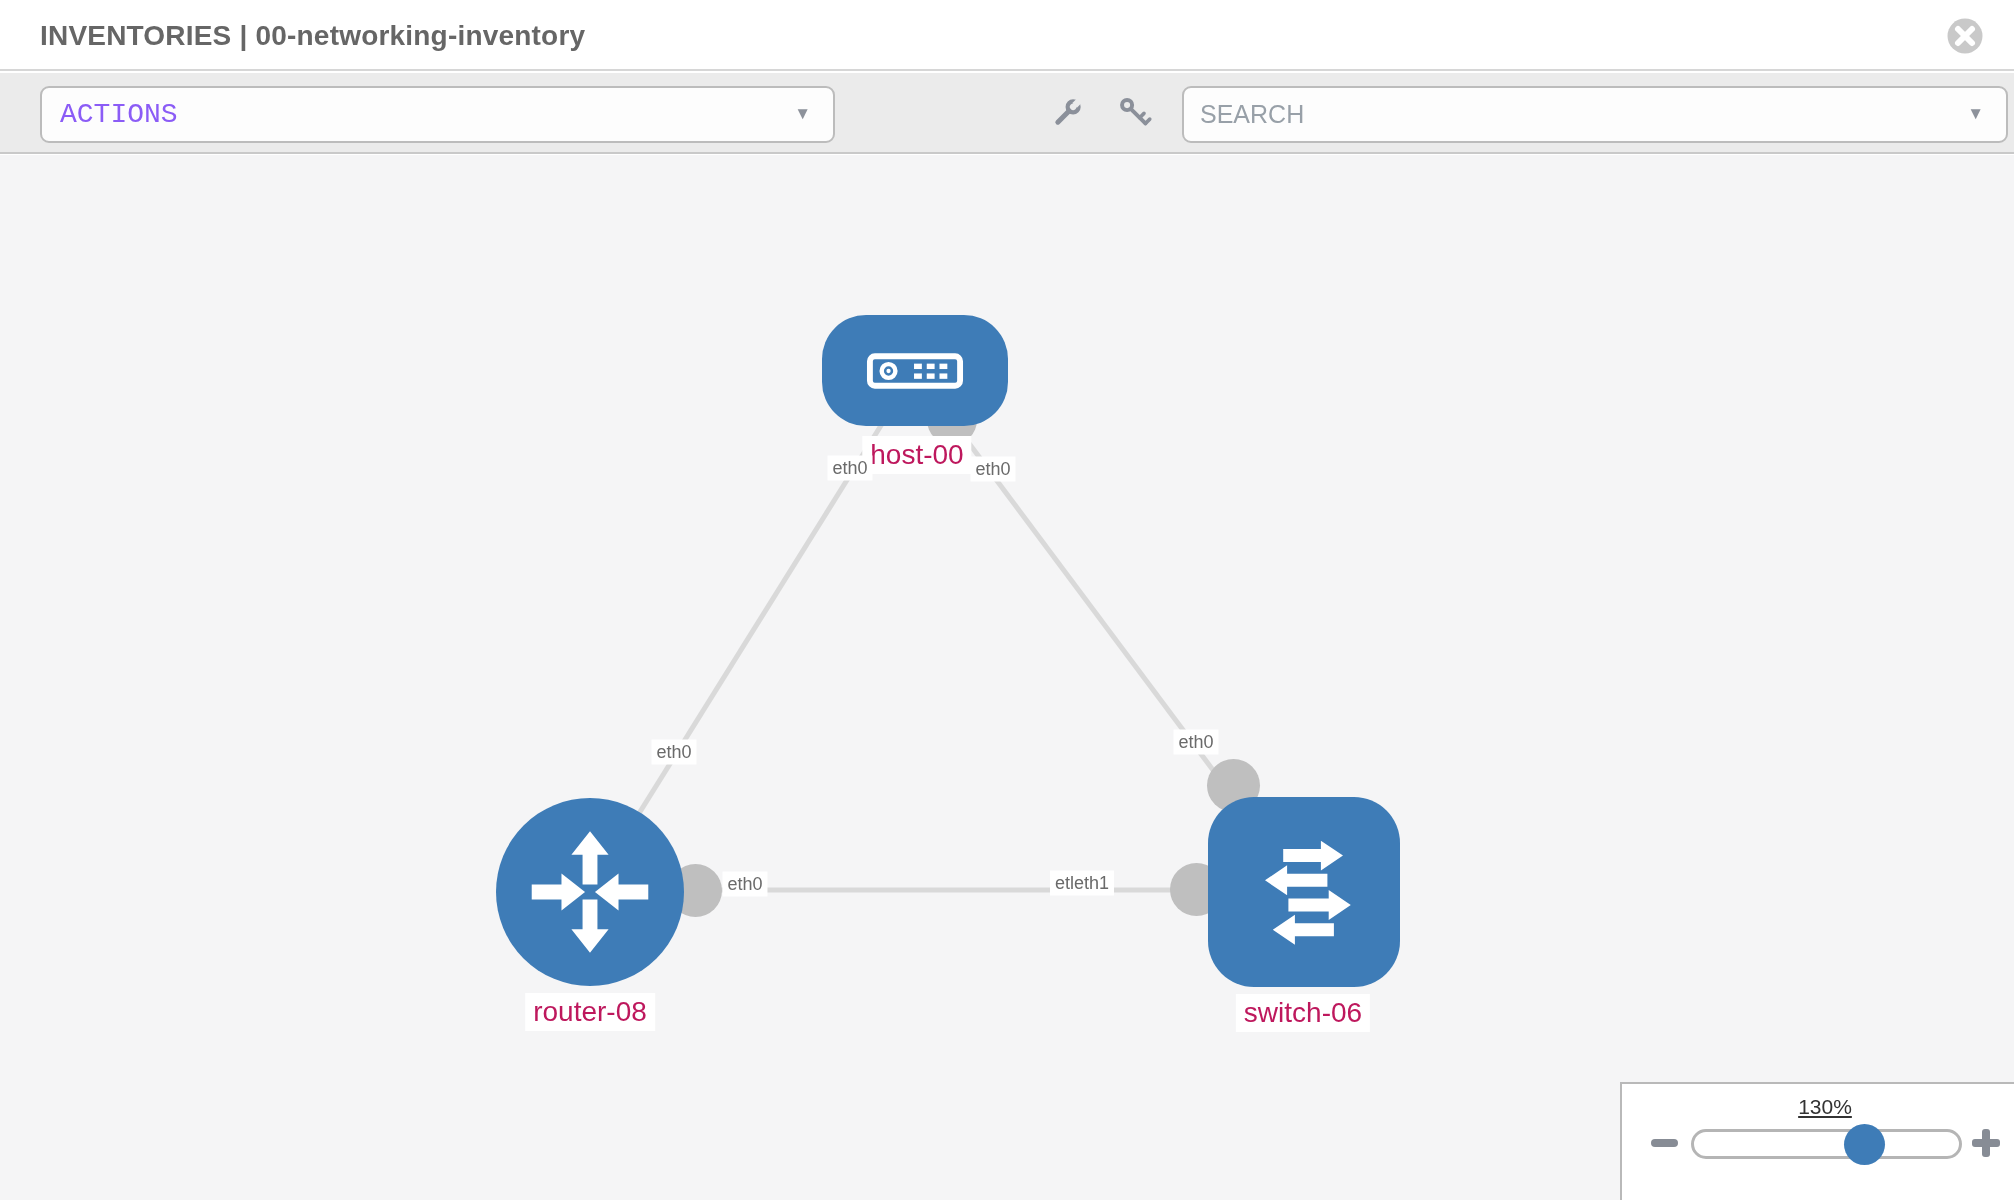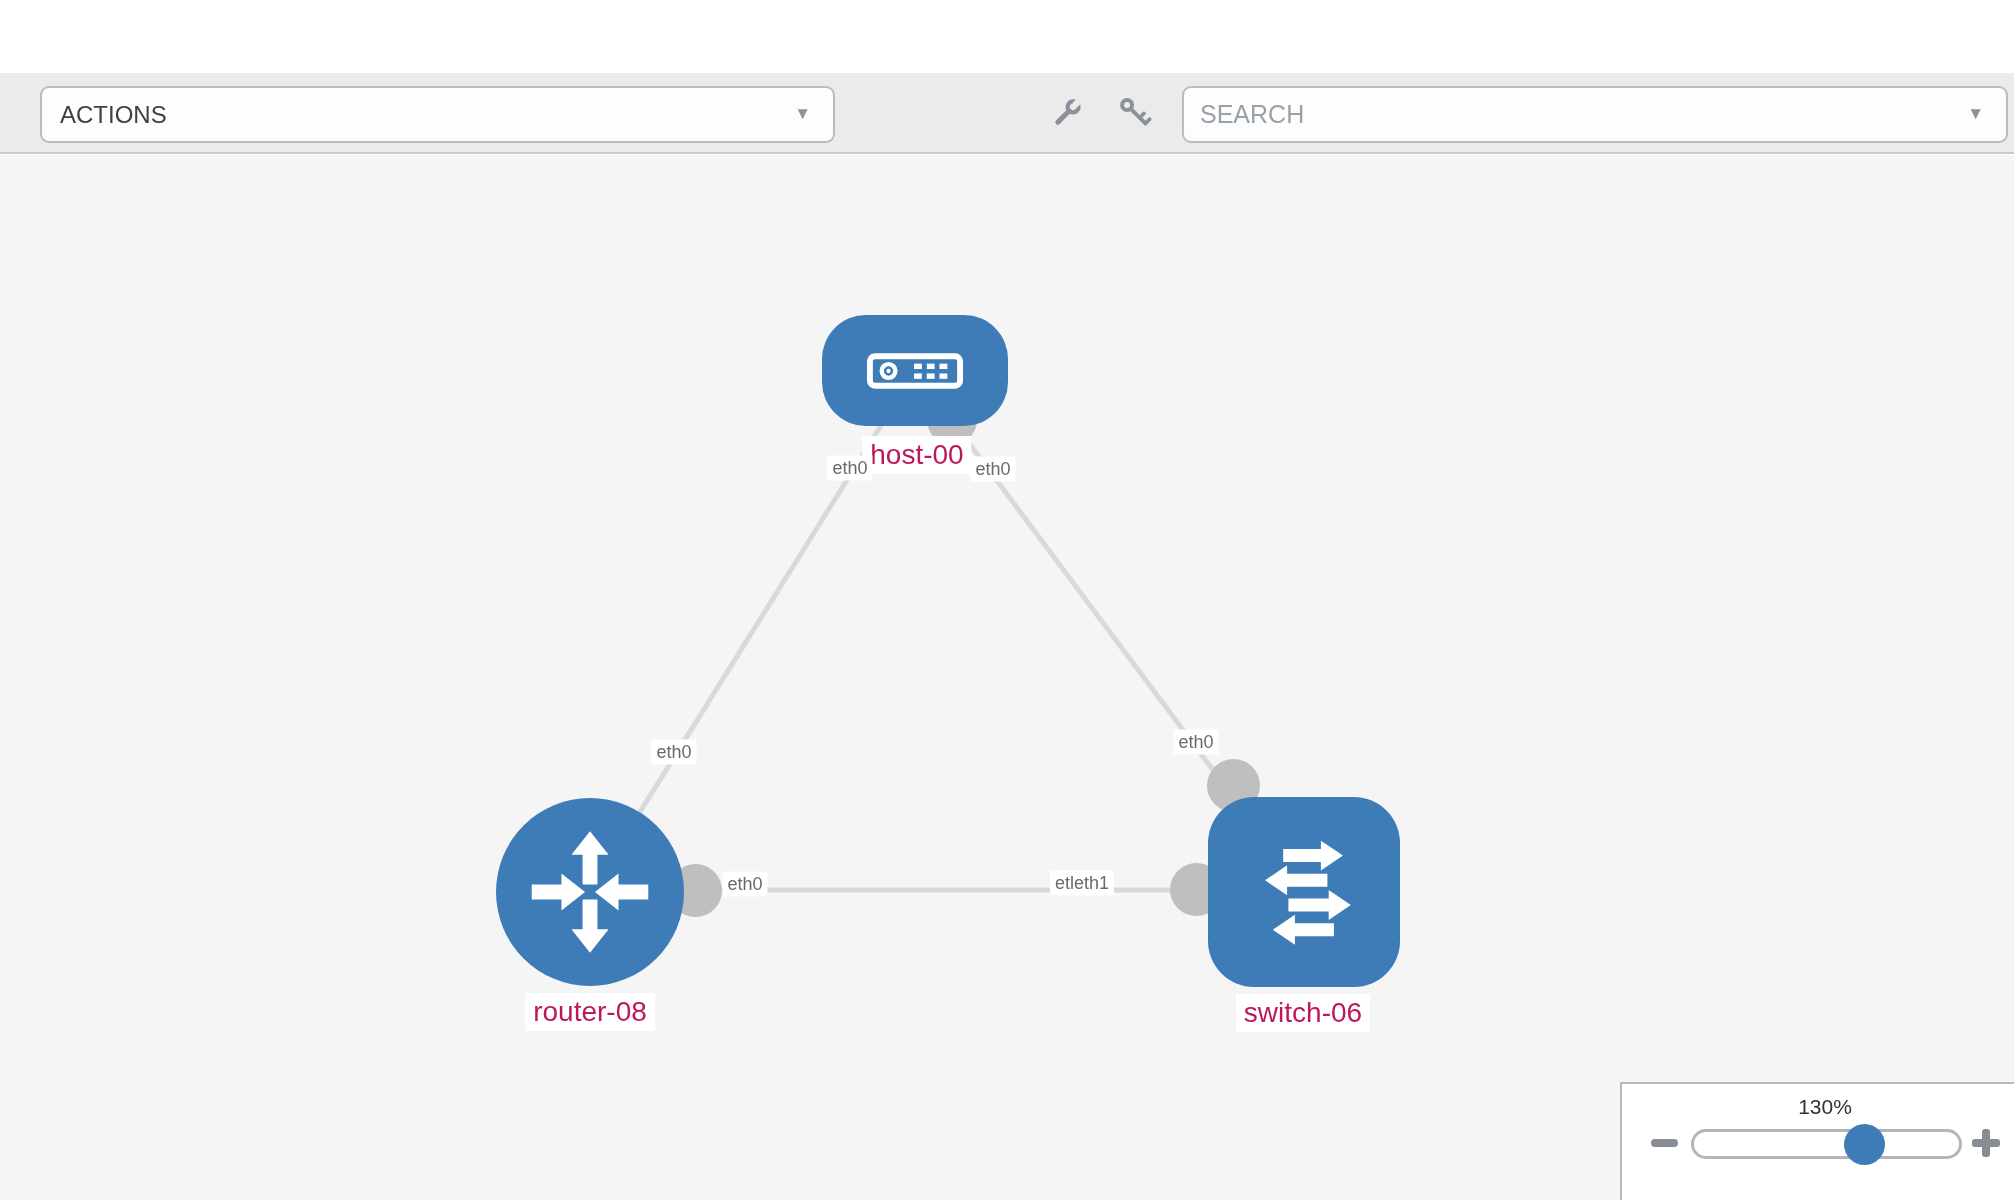--- a/index.html
+++ b/index.html
@@ -16,21 +16,21 @@
                cursor:pointer; }
 
   
   .toolbar { position:absolute; left:0; top:73px; width:2014px; height:81px;
              background:#ebebeb; border-bottom:2px solid #c9c9c9; }
   .select-box { position:absolute; top:13px; height:57px; background:#fdfdfd;
                 border:2px solid #bcbcbc; border-radius:9px; display:flex;
                 align-items:center; }
   .actions-box { left:40px; width:795px; }
   .search-box  { left:1182px; width:826px; }
-  .select-label { margin-left:18px; font-size:24px; color:#404040; }
+  .select-label { margin-left:18px; font-size:28px; color:#8b5cf6;font-family:Liberation Mono, monospace; }
   .caret { position:absolute; right:22px; top:50%; transform:translateY(-54%);
            font-size:17px; color:#8d929b; }
   .search-input { border:none; outline:none; background:transparent; width:680px;
                   margin-left:16px; font-size:25px; color:#555;
                   font-family:"Liberation Sans", sans-serif; }
   .search-input::placeholder { color:#98a0a8; opacity:1; }
   .tool-icon { position:absolute; top:22px; width:36px; height:36px; cursor:pointer; }
   .wrench-pos { left:1049px; }
   .key-pos    { left:1117px; }
 
@@ -46,40 +46,50 @@
   .node-switch { left:1208px; top:642px; width:192px; height:190px; border-radius:46px; }
   .chip { position:absolute; background:#ffffff; z-index:4; white-space:nowrap;
           transform:translate(-50%,-50%); }
   .name-chip { font-size:28px; color:#be185d; padding:3px 8px; }
   .eth-chip  { font-size:18px; color:#6a6a6a; padding:2px 5px; }
 
   
   .zoom-panel { position:absolute; left:1620px; top:1082px; width:400px; height:130px;
                 background:#ffffff; border:2px solid #b9b9b9; z-index:5; }
   .zoom-percent { position:absolute; left:153px; top:11px; width:100px;
-                  text-align:center; font-size:21px; color:#333333; }
+                  text-align:center; font-size:21px; color:#333333;text-decoration:underline; }
   .zoom-minus { position:absolute; left:29px; top:55px; width:27px; height:8px;
                 background:#878c95; border-radius:4px; cursor:pointer; }
   .zoom-plus { position:absolute; left:350px; top:45px; width:28px; height:28px;
                cursor:pointer; }
   .zoom-plus .bar-h { position:absolute; left:0; top:10px; width:28px; height:8px;
                       background:#878c95; border-radius:3px; }
   .zoom-plus .bar-v { position:absolute; left:10px; top:0; width:8px; height:28px;
                       background:#878c95; border-radius:3px; }
   .zoom-track { position:absolute; left:69px; top:45px; width:271px; height:30px;
                 background:#ffffff; border:3px solid #b5b5b5; border-radius:16px;
                 cursor:pointer; }
   .zoom-thumb { position:absolute; left:222px; top:40px; width:41px; height:41px;
                 border-radius:50%; background:#3e7cb7; cursor:grab; }
 </style>
 </head>
 <body>
 
 <div class="app">
 
+  <div class="header">
+    <div class="header-title">INVENTORIES | 00-networking-inventory</div>
+    <div class="close-btn">
+      <svg width="38" height="38" viewBox="0 0 38 38">
+        <circle cx="19" cy="19" r="17.5" fill="#c9c9c9"></circle>
+        <line x1="12" y1="12" x2="26" y2="26" stroke="#ffffff" stroke-width="6" stroke-linecap="round"></line>
+        <line x1="26" y1="12" x2="12" y2="26" stroke="#ffffff" stroke-width="6" stroke-linecap="round"></line>
+      </svg>
+    </div>
+  </div>
 
   <div class="toolbar">
     <div class="select-box actions-box">
       <span class="select-label">ACTIONS</span>
       <span class="caret">▼</span>
     </div>
 
     <div class="tool-icon wrench-pos">
       <svg width="36" height="36" viewBox="0 0 100 100">
         <g transform="rotate(45 50 50)">

